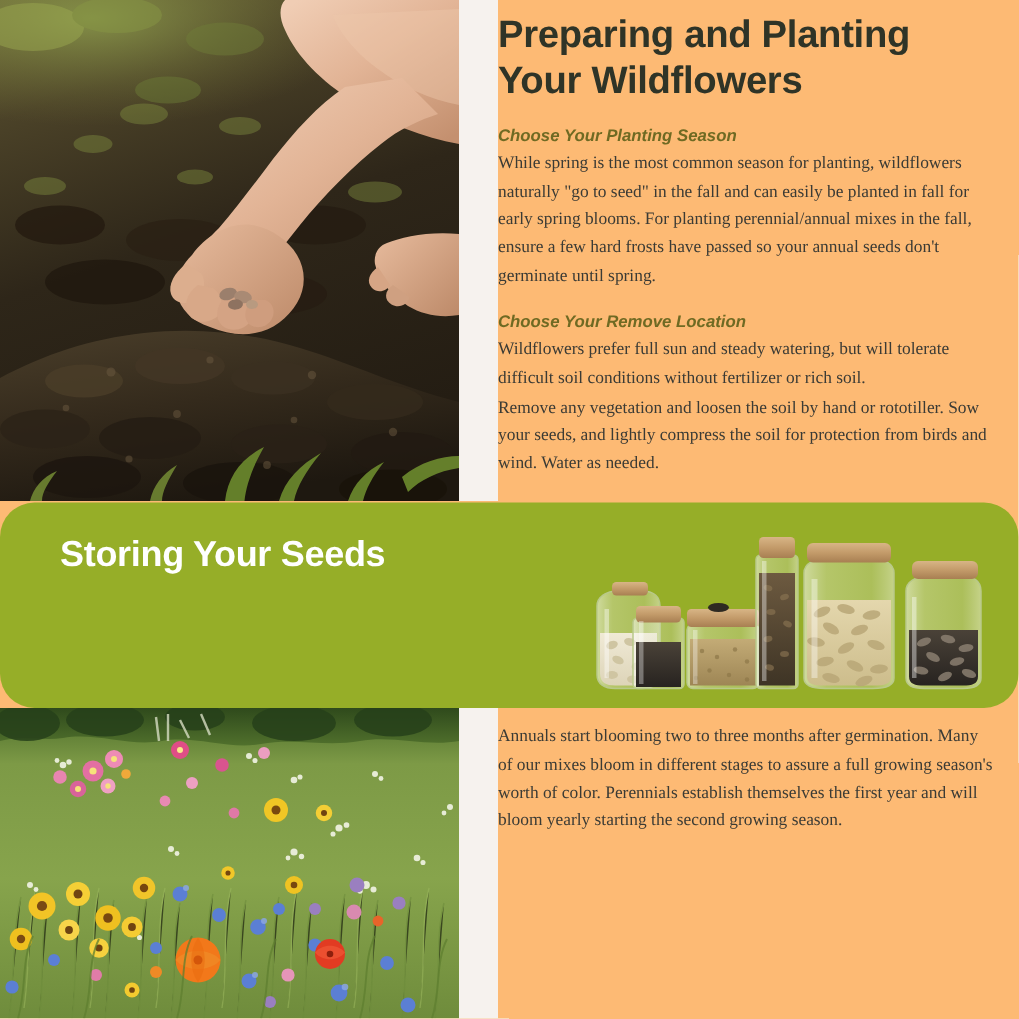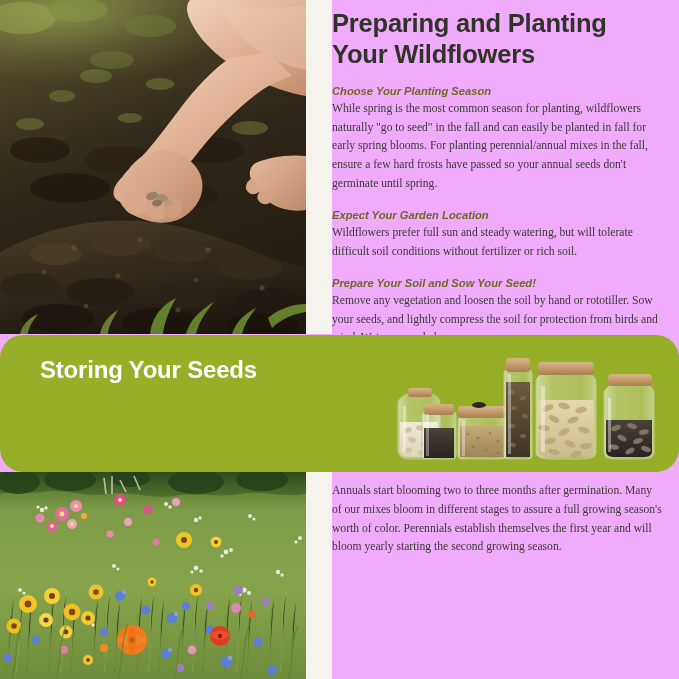--- a/index.html
+++ b/index.html
@@ -5,21 +5,21 @@
   * { margin:0; padding:0; box-sizing:border-box; }
   html, body {
     width:679px; height:679px;
     background:#f6f2ee;
     font-family:"Liberation Sans", sans-serif;
     overflow:hidden;
   }
   #page {
     position:relative;
     width:679px; height:679px;
-    background:#f0abfc;
+    background:#fdba74;
   }
 
   
   .photo { position:absolute; overflow:hidden; }
   .photo svg { display:block; width:100%; height:100%; }
 
   
   #soil-photo { left:0; top:0; width:306px; height:334px; }
 
   #prep-text {
@@ -218,24 +218,23 @@
       </g>
     </svg>
   </div>
 
   <div id="prep-text">
     <div class="h1">Preparing and Planting Your Wildflowers</div>
 
     <div class="sub">Choose Your Planting Season</div>
     <div class="body">While spring is the most common season for planting, wildflowers naturally "go to seed" in the fall and can easily be planted in fall for early spring blooms. For planting perennial/annual mixes in the fall, ensure a few hard frosts have passed so your annual seeds don't germinate until spring.</div>
 
-    <div class="sub">Expect Your Garden Location</div>
+    <div class="sub">Choose Your Remove Location</div>
     <div class="body">Wildflowers prefer full sun and steady watering, but will tolerate difficult soil conditions without fertilizer or rich soil.</div>
 
-    <div class="sub">Prepare Your Soil and Sow Your Seed!</div>
     <div class="body">Remove any vegetation and loosen the soil by hand or rototiller. Sow your seeds, and lightly compress the soil for protection from birds and wind. Water as needed.</div>
   </div>
 
   <div id="green-band">
     <div id="storing-text">
       <div class="h2-white">Storing Your Seeds</div>
     </div>
   </div>
 
   <div class="photo" id="jars-photo">

